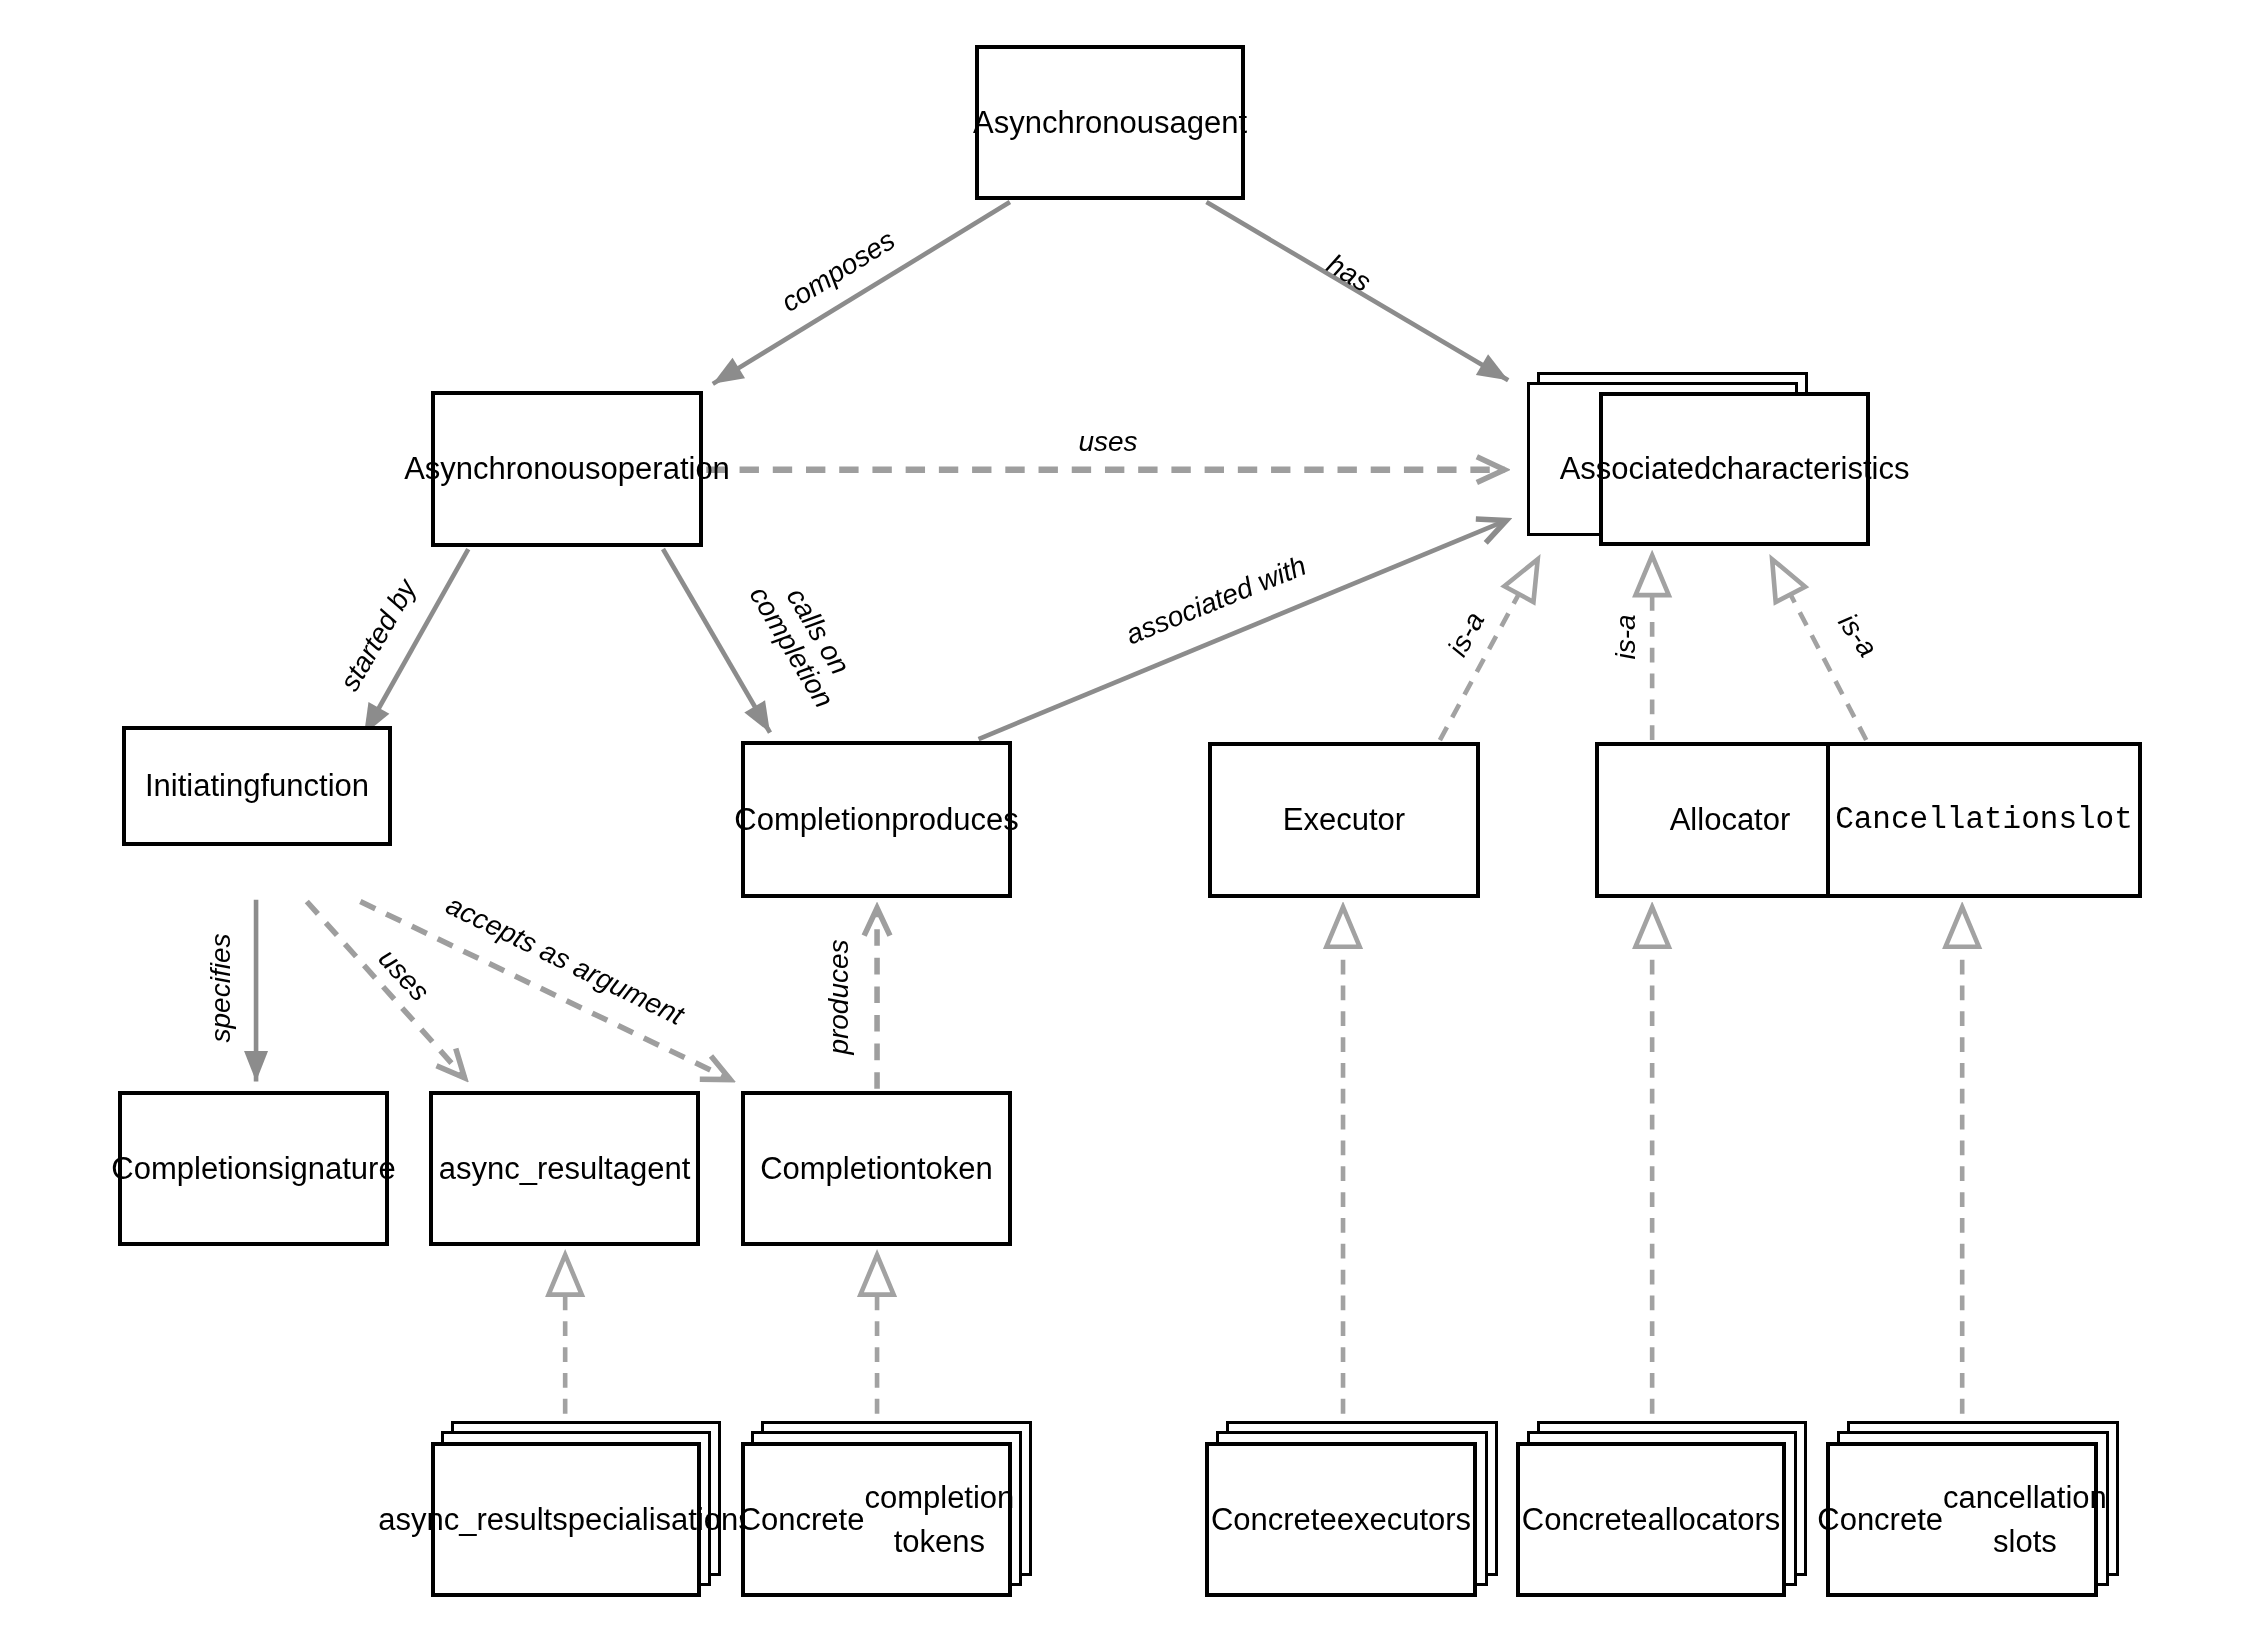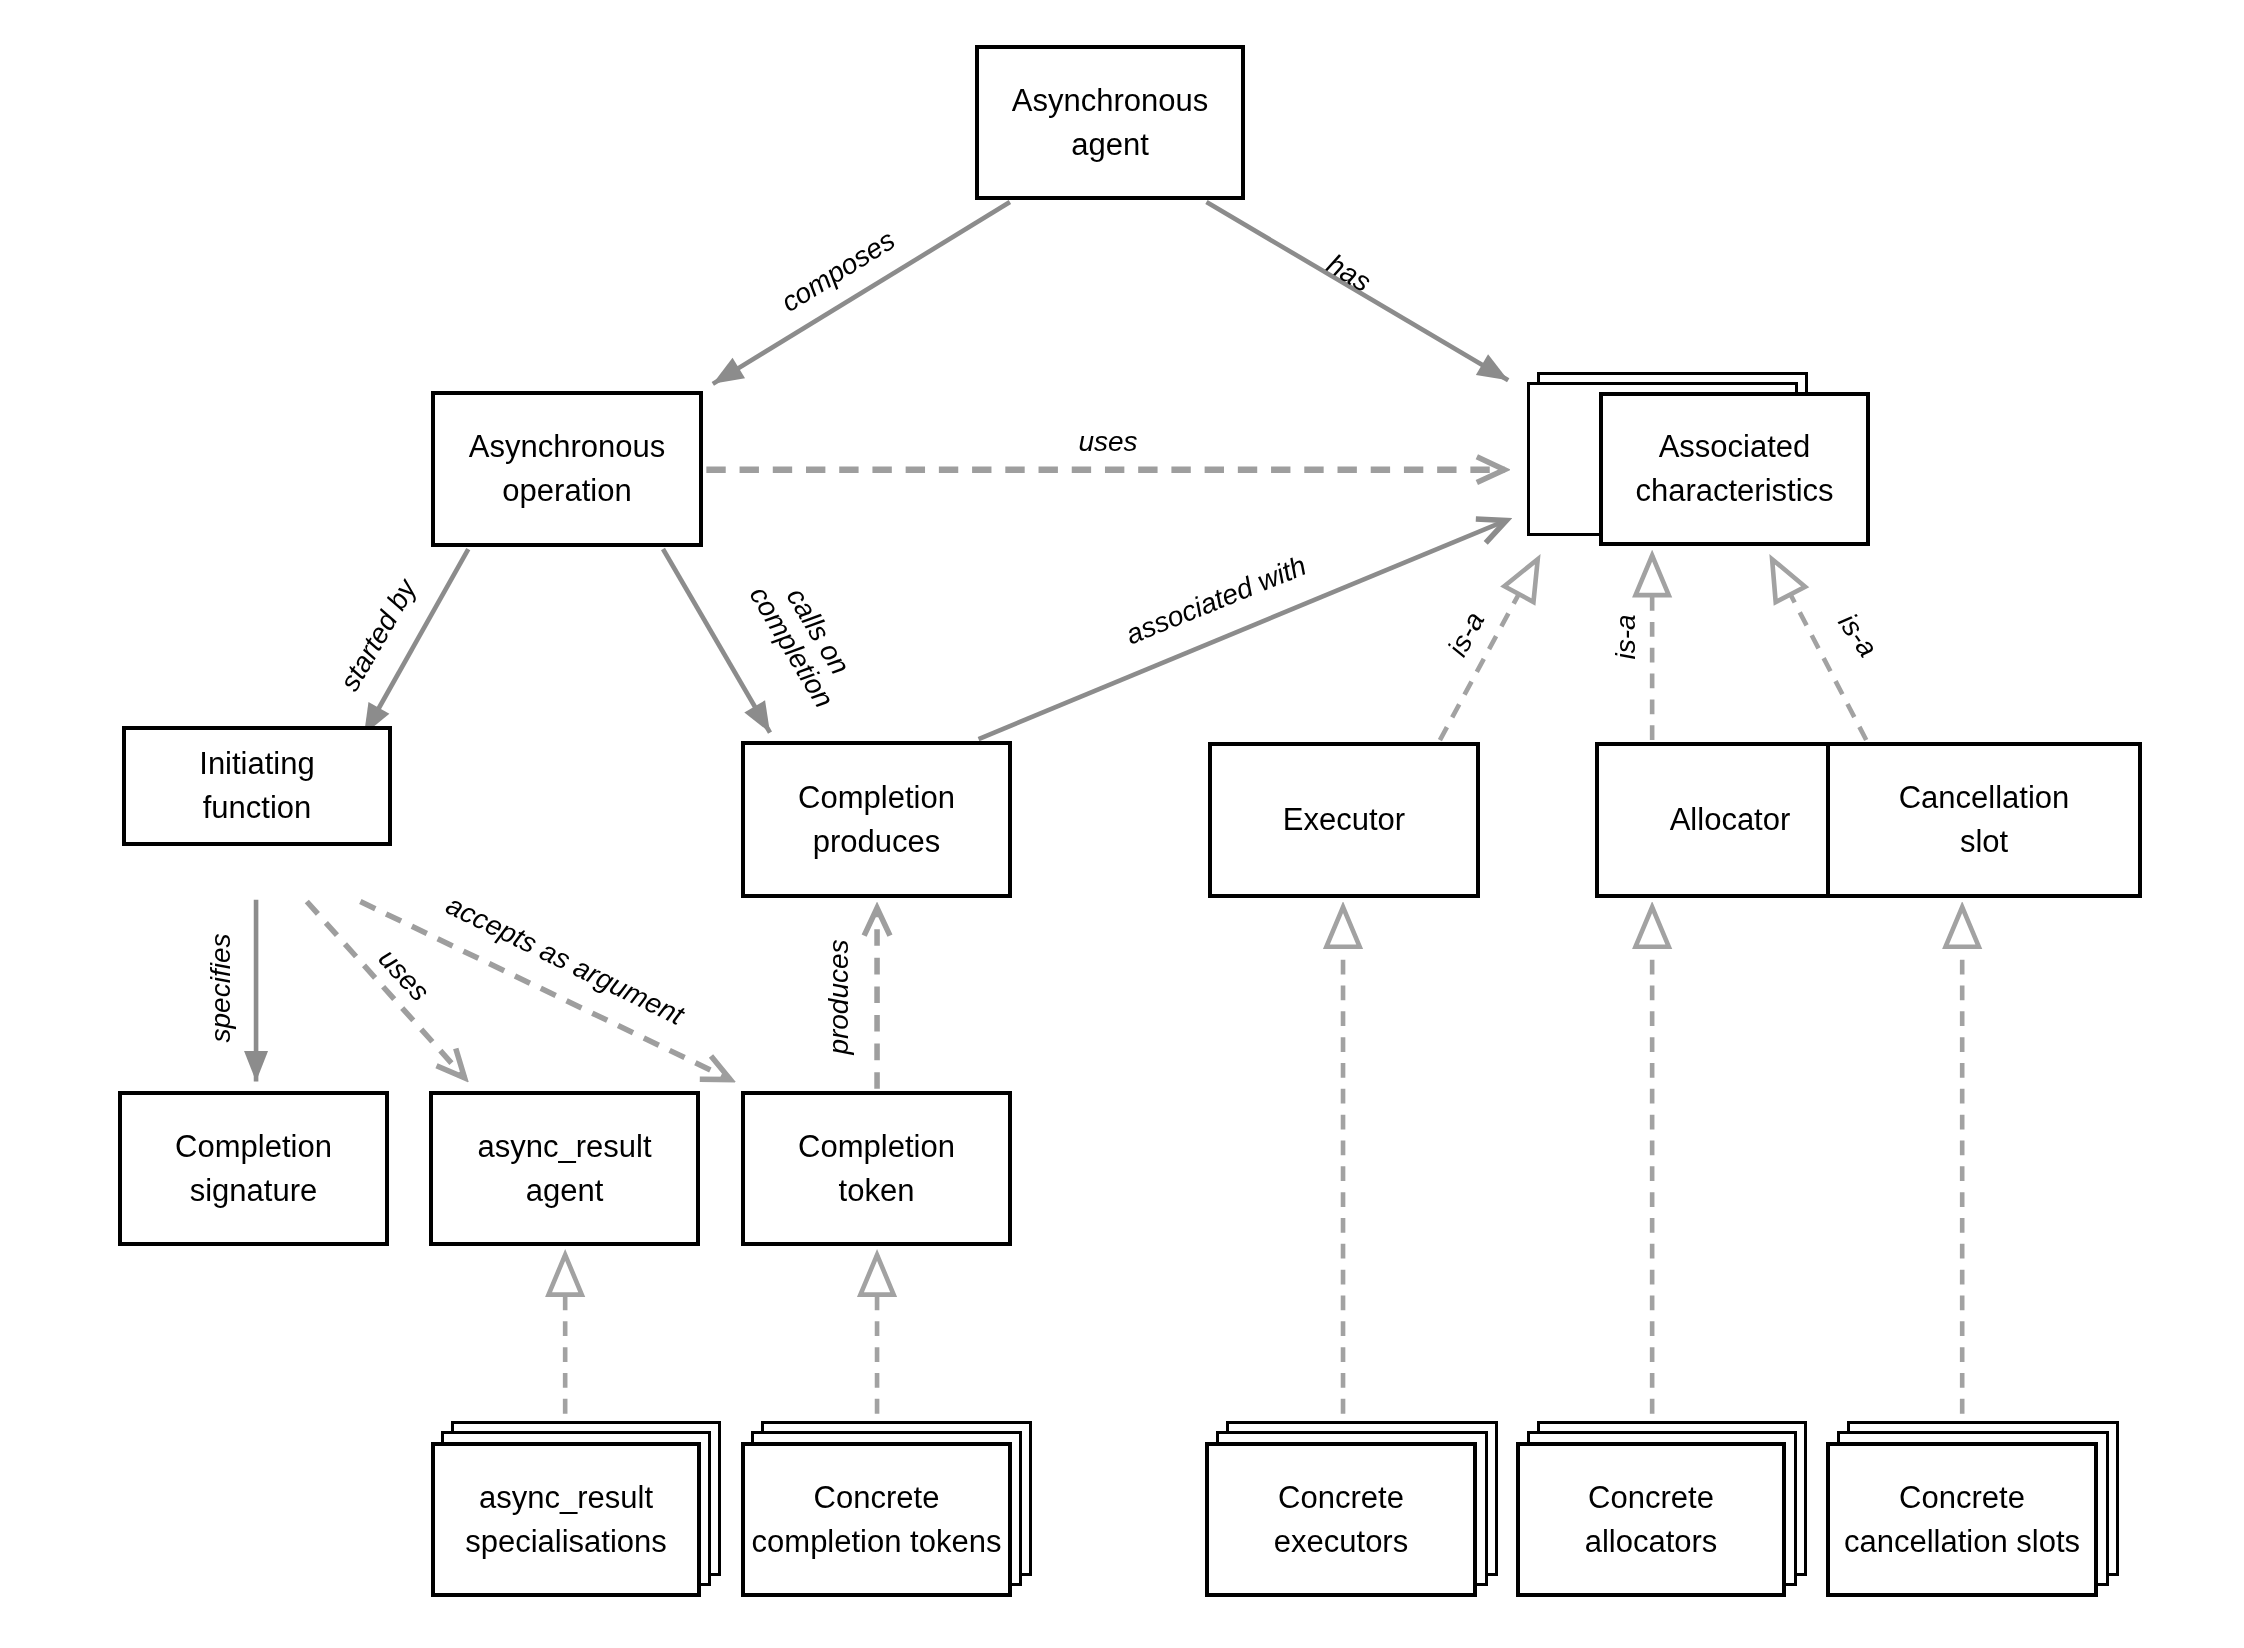--- a/index.html
+++ b/index.html
@@ -9,21 +9,21 @@
     background:#ffffff;
     font-family:"Liberation Sans", sans-serif;
     overflow:hidden;
   }
   #edges{position:absolute;left:0;top:0;width:2245px;height:1648px;}
   .box{
     position:absolute;
     background:#ffffff;
     border:4.6px solid #000000;
     box-sizing:border-box;
-    display:flex;flex-direction:column;justify-content:center;align-items:center;
+    display:flex;flex-direction:row;justify-content:center;align-items:center;
     text-align:center;
     font-size:31px;line-height:44px;color:#000000;
   }
   .layer{
     position:absolute;
     background:#ffffff;
     border:3.7px solid #000000;
     box-sizing:border-box;
   }
   .elabel{
@@ -110,21 +110,21 @@
   </div>
 
   <div class="box" style="left:1208px;top:742px;width:272px;height:156px;text-align:center;">
     <span>Executor</span>
   </div>
 
   <div class="box" style="left:1595px;top:742px;width:270px;height:156px;">
     <span>Allocator</span>
   </div>
 
-  <div class="box" style="left:1826px;top:742px;width:316px;height:156px;">
+  <div class="box" style="left:1826px;top:742px;width:316px;height:156px;font-family:Liberation Mono, monospace;">
     <span>Cancellation</span>
     <span>slot</span>
   </div>
 
   <div class="box" style="left:118px;top:1091px;width:271px;height:155px;">
     <span>Completion</span>
     <span>signature</span>
   </div>
 
   <div class="box" style="left:429px;top:1091px;width:271px;height:155px;">

